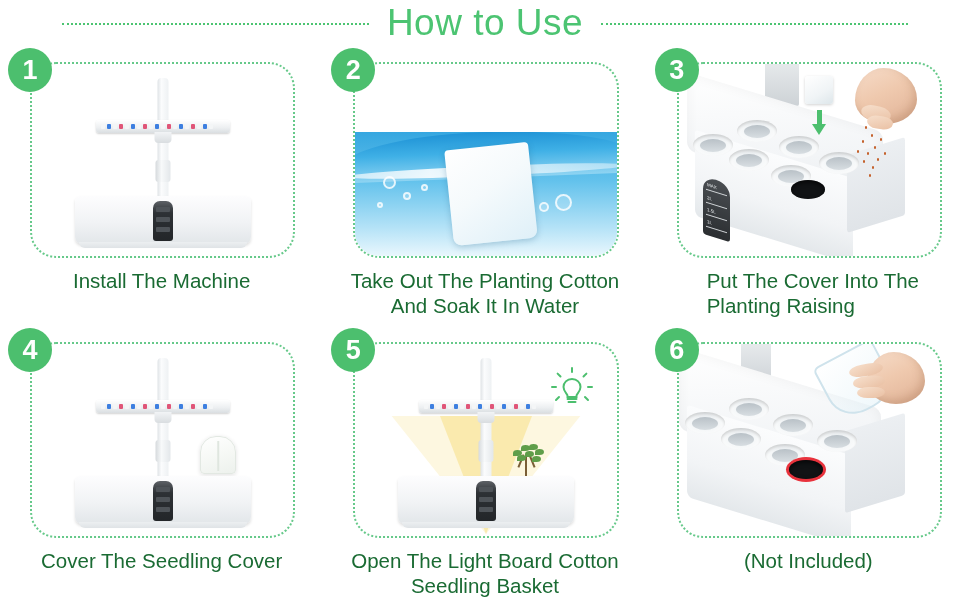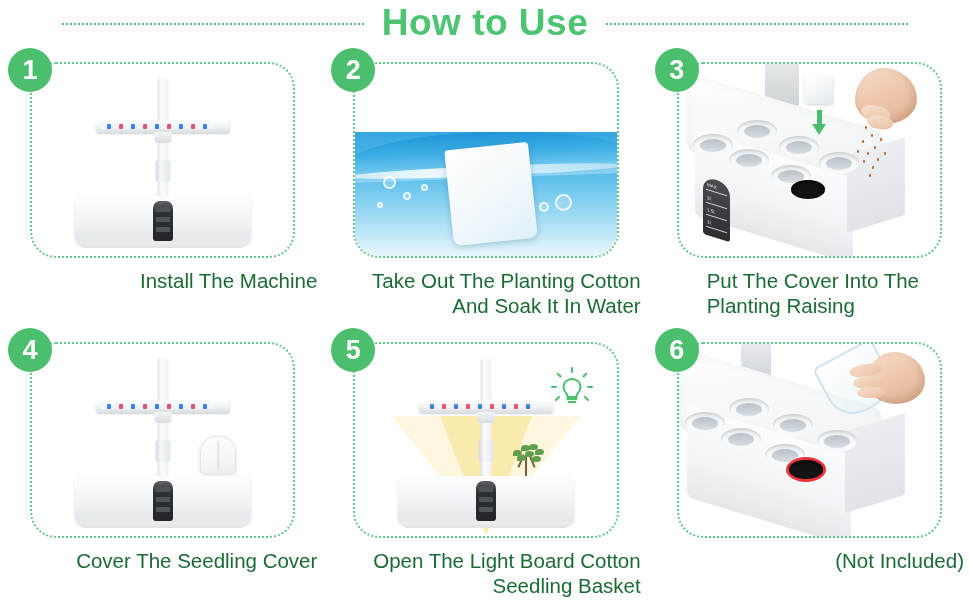--- a/index.html
+++ b/index.html
@@ -17,21 +17,21 @@
     display: flex; align-items: center; justify-content: center;
   }
   .header-rule {
     flex: 1 1 auto; height: 0;
     border-top: 2px dotted #4cc472;
     margin-top: 2px;
   }
   .header-rule.left { margin-right: 18px; margin-left: 62px; }
   .header-rule.right { margin-left: 18px; margin-right: 62px; }
   .title {
-    font-size: 37px; font-weight: bold; color: #4cc472;
+    font-size: 37px; font-weight: normal; color: #4cc472;
     letter-spacing: .5px; white-space: nowrap; line-height: 44px;
   }
 
   
   .grid {
     position: absolute; top: 40px; left: 0; width: 970px; height: 560px;
     display: grid;
     grid-template-columns: repeat(3, 1fr);
     grid-template-rows: repeat(2, 1fr);
   }
@@ -47,21 +47,21 @@
   .badge {
     position: absolute; left: 8px; top: 8px;
     width: 44px; height: 44px; border-radius: 50%;
     background: #4cbf6e; color: #ffffff;
     font-size: 27px; font-weight: bold;
     display: flex; align-items: center; justify-content: center;
     z-index: 6; line-height: 1;
   }
   .caption {
     position: absolute; left: 6px; right: 6px; top: 228px;
-    text-align: right; color: #1a6b33;
+    text-align: center; color: #1a6b33;
     font-size: 20.5px; line-height: 25px;
   }
   .caption.left-align { text-align: left; padding-left: 54px; }
 
   
   .scene { position: absolute; inset: 0; }
 
   
   .pole {
     position: absolute; left: 50%; transform: translateX(-50%);

